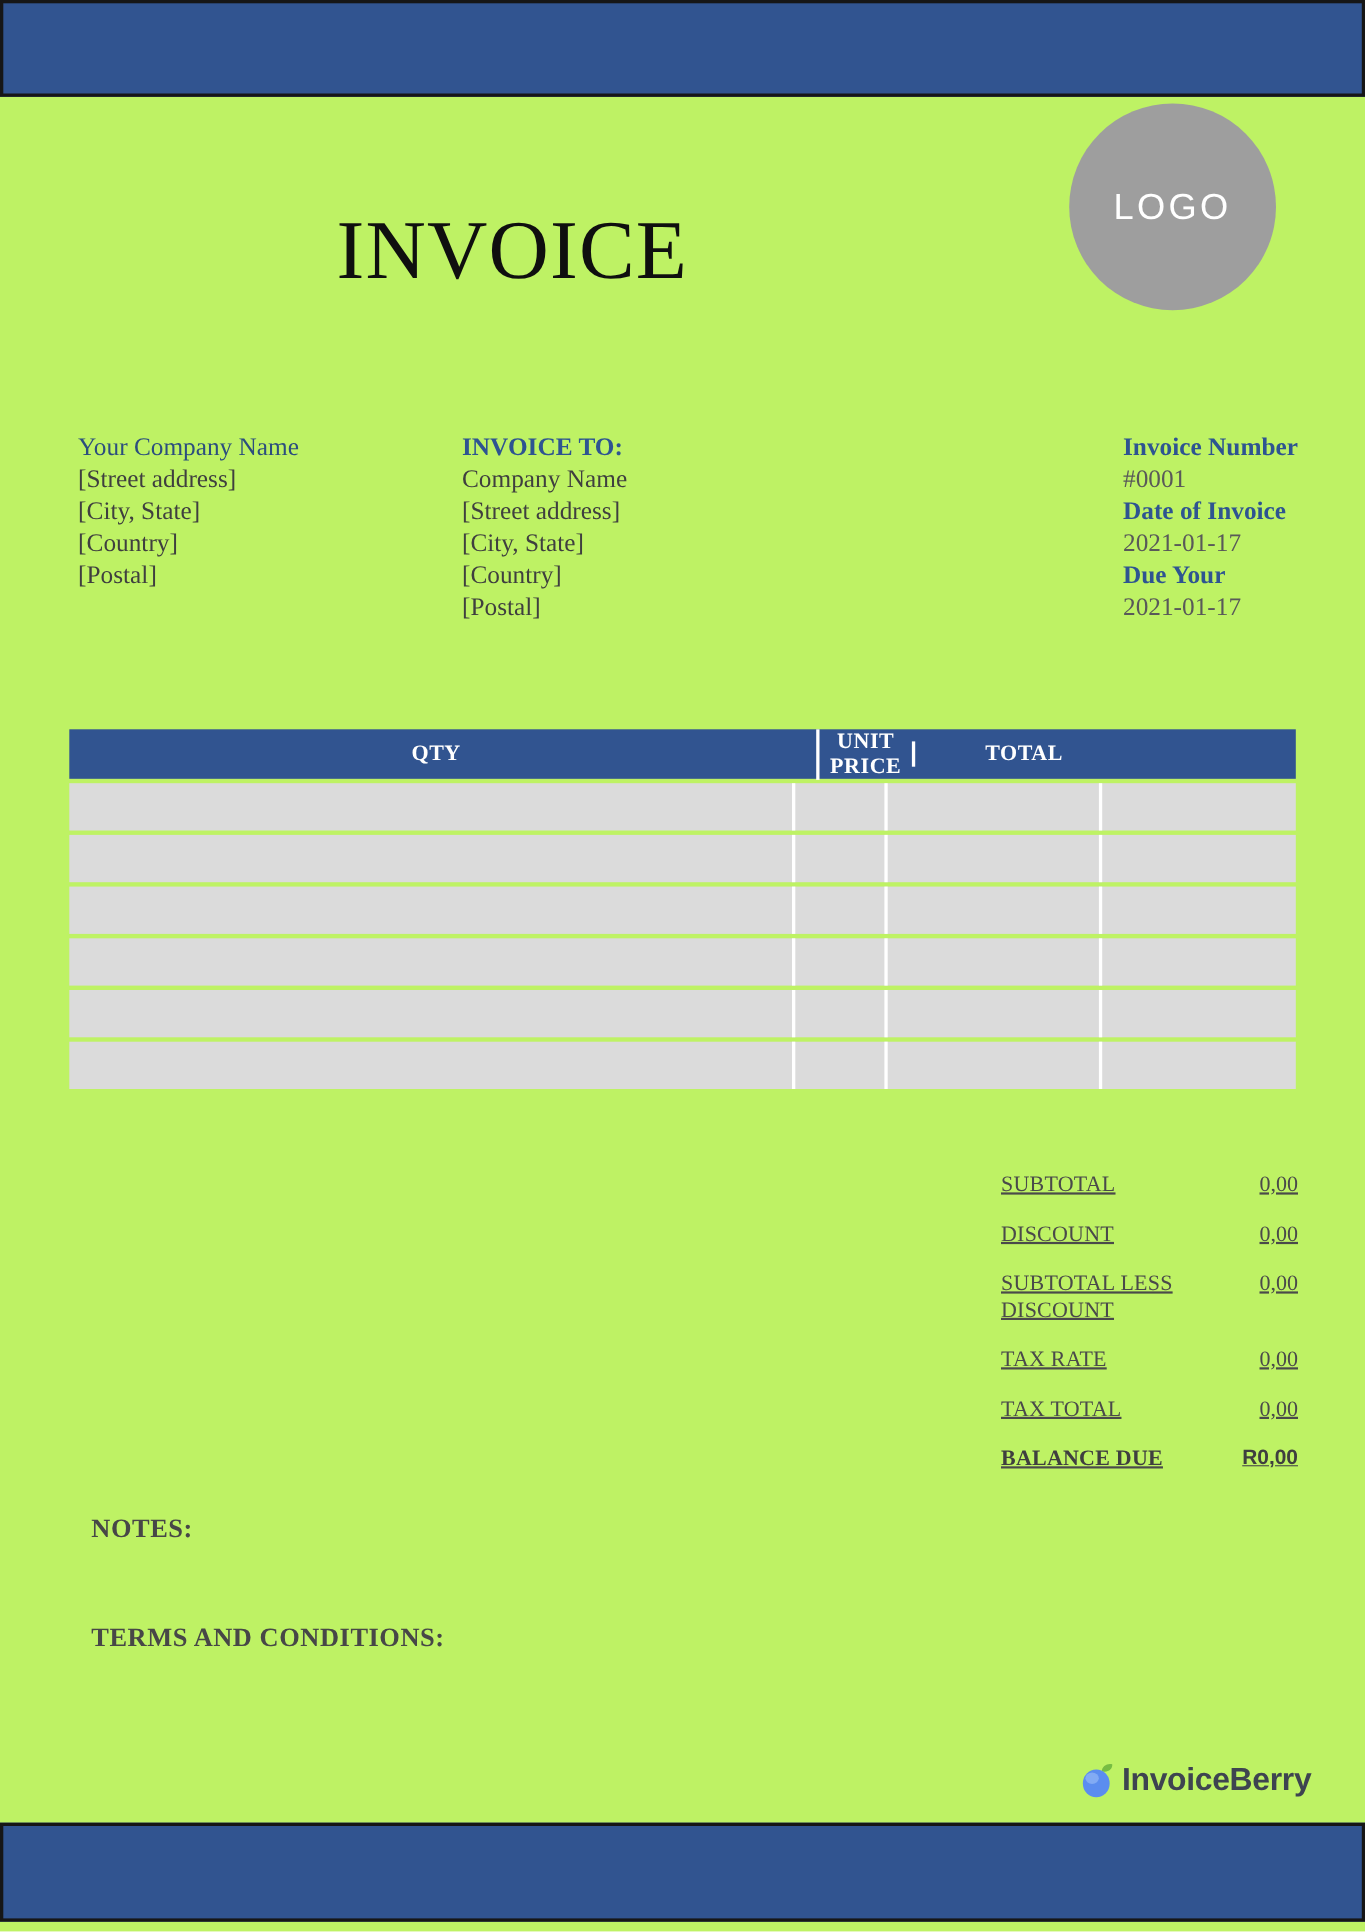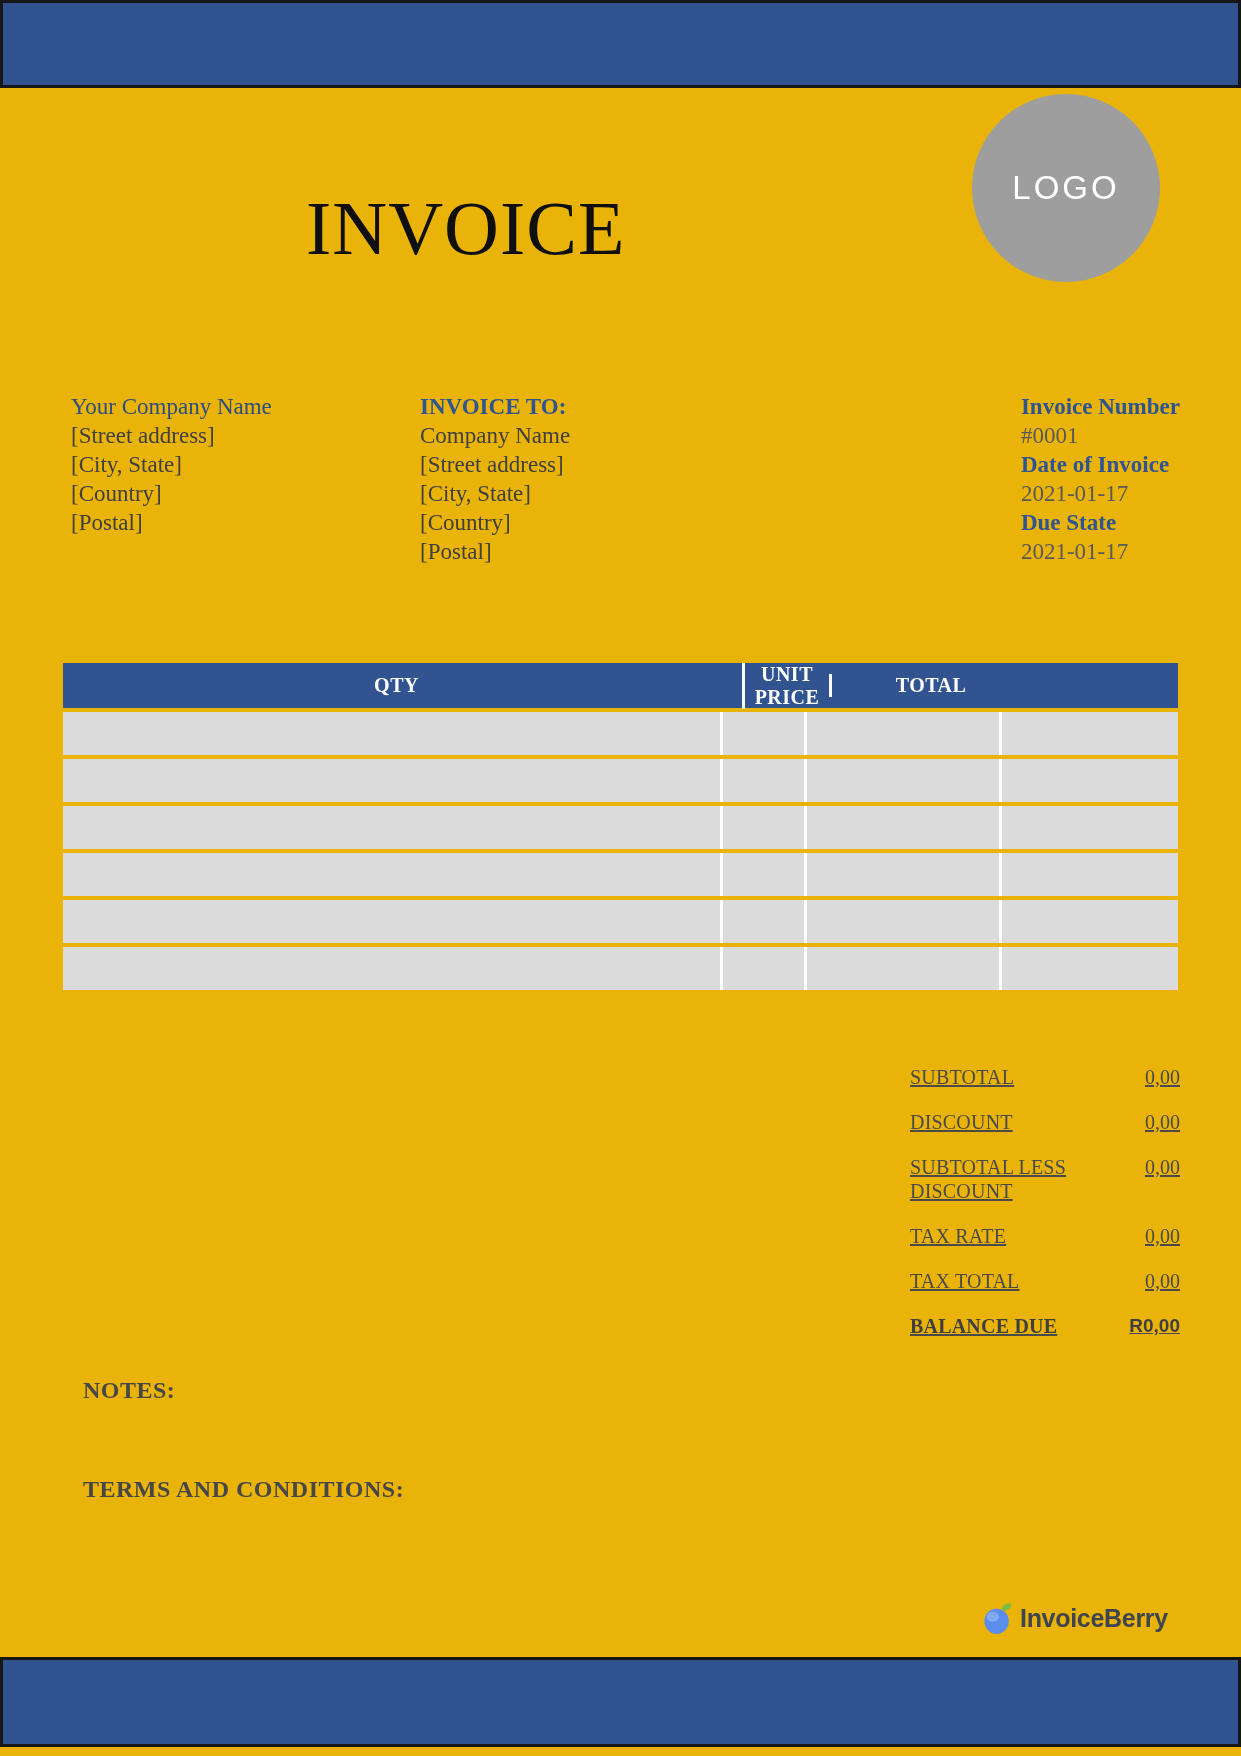--- a/index.html
+++ b/index.html
@@ -1,20 +1,20 @@
 <!DOCTYPE html>
 <html style="--bar-blue: #315490; --heading-blue: #2E5491; --company-navy: #2C4E7E; --row-gray: #DBDBDB; --logo-gray: #9E9E9E; --text-gray: #3F3F3F;"><head>
 <meta charset="utf-8">
 <style>
   :root{
     --bar-blue:#315490; --heading-blue:#2E5491; --company-navy:#2C4E7E;
     --row-gray:#DBDBDB; --logo-gray:#9E9E9E; --text-gray:#3F3F3F;
   }
   html,body{margin:0;padding:0;background:#fff;}
-  .page{position:relative;width:1241px;height:1756px;background:#eab308;overflow:hidden;
+  .page{position:relative;width:1241px;height:1756px;background:#bef264;overflow:hidden;
         font-family:"Liberation Serif", serif;}
 
   .top-bar{position:absolute;left:0;top:0;width:1241px;height:88px;
            background:var(--bar-blue);border:3px solid #161616;box-sizing:border-box;}
   .footer-bar{position:absolute;left:0;top:1657px;width:1241px;height:90px;
            background:var(--bar-blue);border:3px solid #161616;box-sizing:border-box;}
 
   .title{position:absolute;left:306px;top:190px;margin:0;font-size:76px;line-height:1;
          font-weight:normal;color:#0f0f0f;letter-spacing:1px;}
 
@@ -47,21 +47,21 @@
   .s-label{width:160px;line-height:24px;letter-spacing:0.2px;}
   .s-value{line-height:24px;text-align:right;}
   .balance .s-label{font-weight:bold;color:var(--text-gray);}
   .balance .s-value{font-family:"Liberation Sans", sans-serif;font-weight:bold;font-size:19px;color:var(--text-gray);}
 
   .section-heading{position:absolute;left:83px;font-size:24px;font-weight:bold;color:#474747;letter-spacing:0.5px;}
   .notes{top:1377px;}
   .terms{top:1476px;}
 
   .branding{position:absolute;left:983px;top:1602px;display:flex;align-items:center;gap:7px;}
-  .branding-name{font-family:"Liberation Sans", sans-serif;font-size:25px;font-weight:bold;
+  .branding-name{font-family:"Liberation Sans", sans-serif;font-size:29px;font-weight:bold;
                  color:#3E4450;letter-spacing:-0.3px;}
 </style>
 </head>
 <body>
 
 <div class="page">
 
   <div class="top-bar"></div>
 
   <h1 class="title">INVOICE</h1>
@@ -100,21 +100,21 @@
           <div class="meta-label">Invoice Number</div>
           <div class="meta-value">#0001</div>
         </div>
 
         <div class="meta-item">
           <div class="meta-label">Date of Invoice</div>
           <div class="meta-value">2021-01-17</div>
         </div>
 
         <div class="meta-item">
-          <div class="meta-label">Due State</div>
+          <div class="meta-label">Due Your</div>
           <div class="meta-value">2021-01-17</div>
         </div>
       </div>
   </div>
 
   <div class="items-table">
     <div class="trow thead">
 
         <div class="cell">QTY</div>
         <div class="cell">UNIT PRICE</div>

